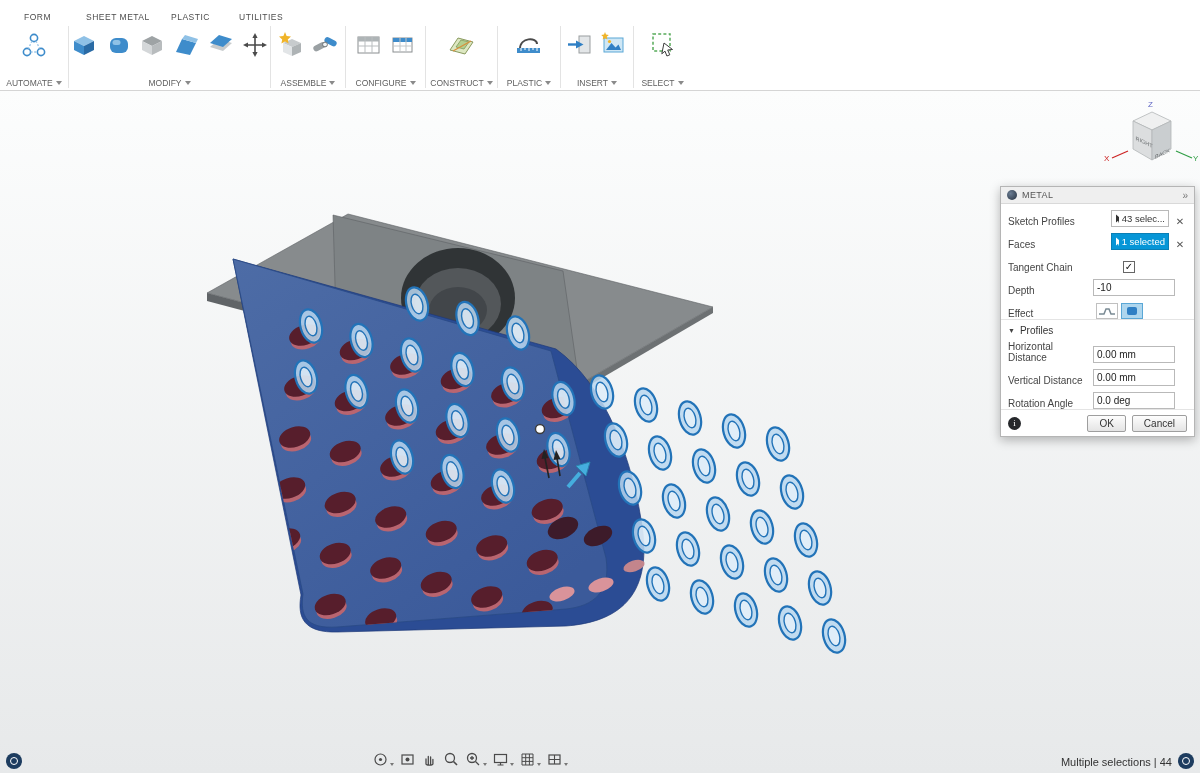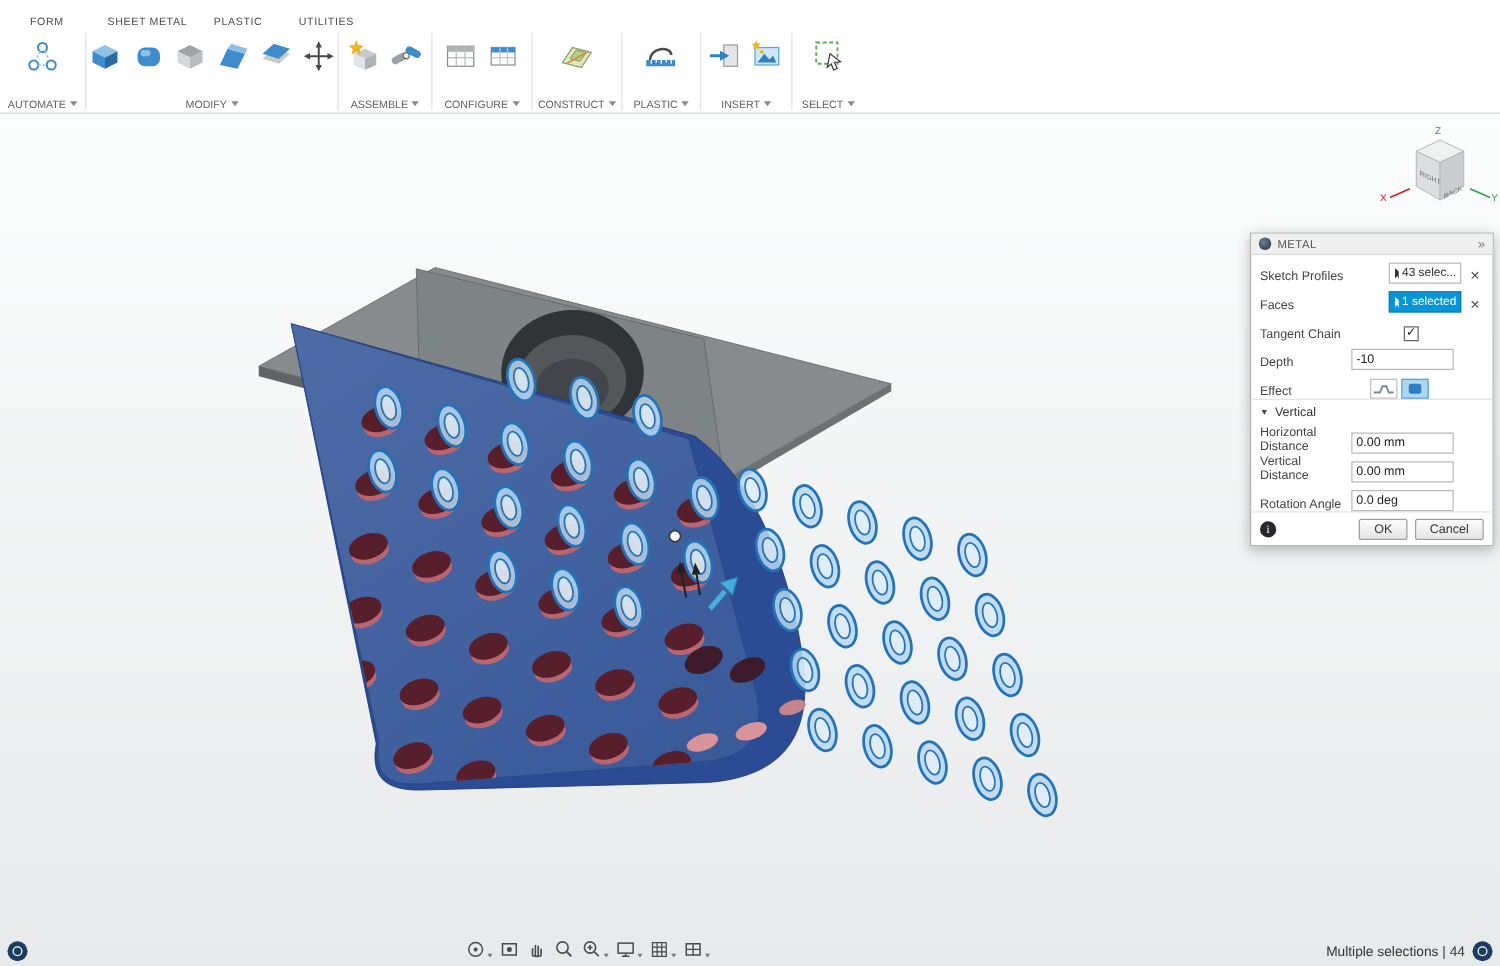--- a/index.html
+++ b/index.html
@@ -28,21 +28,21 @@
   .dlg-header{height:17px;background:#efefef;border-bottom:1px solid #d9d9d9;display:flex;align-items:center;gap:5px;padding:0 6px}
   .dlg-icon{width:10px;height:10px;border-radius:50%;background:radial-gradient(circle at 35% 35%,#6b7d93,#25303e);flex:none}
   .dlg-title{flex:1;font-size:9px;letter-spacing:.4px;color:#555}
   .dlg-expand{color:#777;font-size:10px;cursor:pointer}
   .dlg-row{display:flex;align-items:flex-end;height:23px;padding:0 7px}
   .dlg-label{flex:1;font-size:10px;color:#444}
   .sel-btn{display:flex;align-items:center;gap:3px;height:17px;width:58px;padding:0 3px;border:1px solid #b9b9b9;background:#fff;font-size:9.5px;color:#333;white-space:nowrap;overflow:hidden;cursor:pointer;font-family:Liberation Sans, sans-serif}
   .sel-btn.active{background:#0696d7;border-color:#0a7fb5;color:#fff}
   .x-btn{width:14px;text-align:center;color:#555;font-size:10px;cursor:pointer;margin-left:4px}
   .cbx{width:12px;height:12px;border:1px solid #666;background:#fff;font-size:10px;line-height:10px;text-align:center;color:#111;margin-right:52px;cursor:pointer}
-  input.fld{width:82px;height:17px;border:1px solid #b9b9b9;font-size:10px;padding:0 3px;margin-right:24px;font-family:inherit;color:#222}
+  input.fld{width:82px;height:17px;border:1px solid #b9b9b9;font-size:10px;padding:0 3px;margin-right:12px;font-family:inherit;color:#222}
   .fx-wrap{display:flex;gap:3px;margin-right:44px}
   .fx-btn{width:22px;height:16px;border:1px solid #c0c0c0;background:#fff;display:flex;align-items:center;justify-content:center;padding:0;cursor:pointer}
   .fx-btn.active{background:#aed6ee;border-color:#5aa7d6}
   .dlg-sect{display:flex;align-items:center;gap:5px;height:21px;padding:0 7px;border-top:1px solid #e4e4e4;font-size:10px;color:#333}
   .sect-caret{font-size:7px;color:#444}
   .dlg-footer{display:flex;align-items:center;height:27px;padding:0 7px;border-top:1px solid #e4e4e4;gap:6px}
   .info-ic{width:13px;height:13px;border-radius:50%;background:#26282b;color:#fff;font-size:9px;line-height:13px;text-align:center;font-family:"Liberation Serif",serif;flex:none;cursor:pointer}
   .dlg-footer .spacer{flex:1}
   .btn{border:1px solid #9e9e9e;background:linear-gradient(#fdfdfd,#e4e4e4);border-radius:2px;font-size:10px;padding:2px 11px;color:#333;cursor:pointer;font-family:Liberation Sans, sans-serif}
 
@@ -695,21 +695,21 @@
         <button class="fx-btn active">
           <svg width="18" height="12">
               <rect x="4" y="2" width="10" height="8" rx="2" fill="#2f7fc4"></rect>
             </svg>
         </button>
       </span>
     </div>
 
     <div class="dlg-sect">
       <span class="sect-caret">▼</span>
-      <span>Vertical</span>
+      <span>Profiles</span>
     </div>
 
     <div class="dlg-row">
       <span class="dlg-label">Horizontal Distance</span>
       <input class="fld" type="text" value="0.00 mm" style="">
     </div>
 
     <div class="dlg-row">
       <span class="dlg-label">Vertical Distance</span>
       <input class="fld" type="text" value="0.00 mm" style="">

